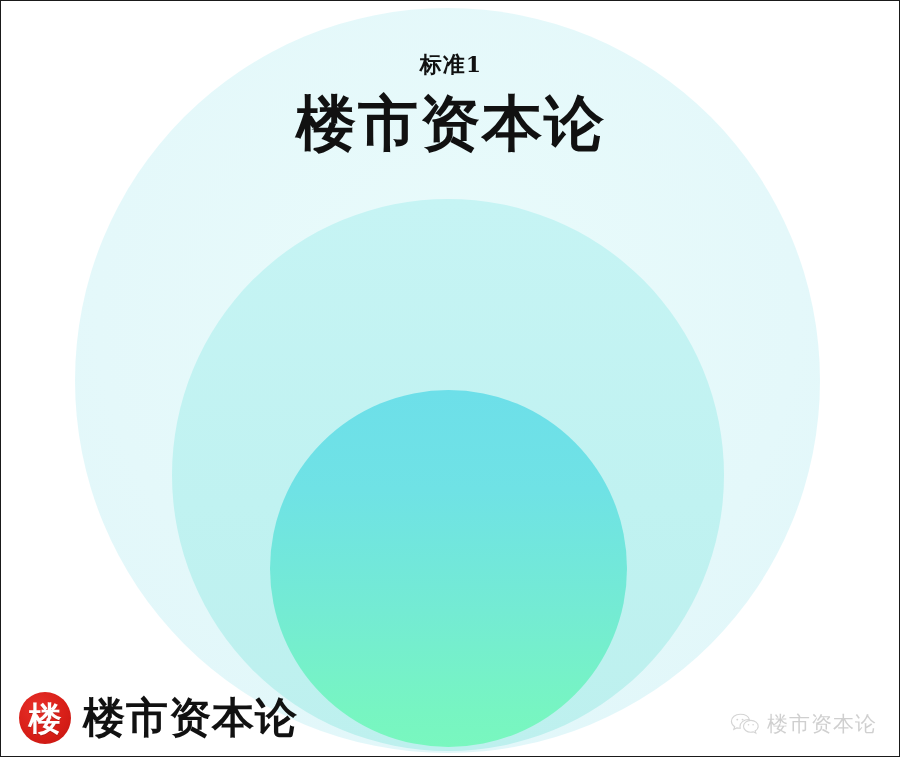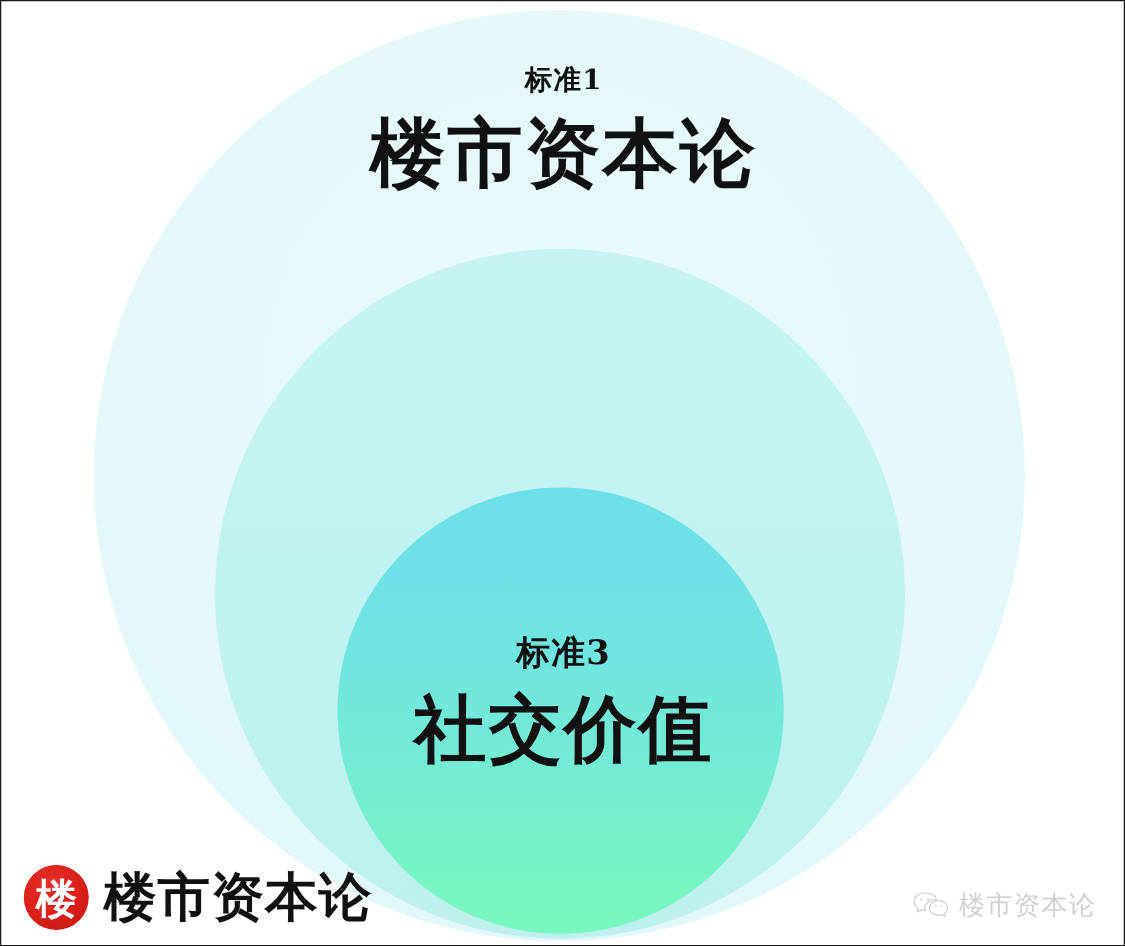--- a/index.html
+++ b/index.html
@@ -153,24 +153,20 @@
   <div class="circle" id="circle-outer"></div>
   <div class="circle" id="circle-middle"></div>
   <div class="circle" id="circle-inner"></div>
 
   <div class="band" id="band-1">
     <div class="std">标准1</div>
     <div class="phrase">楼市资本论</div>
   </div>
 
 
-  <div class="band" id="band-3">
-    <div class="std">标准3</div>
-    <div class="phrase">社交价值</div>
-  </div>
 
   <div id="brand">
     <div id="brand-mark">楼</div>
     <div id="brand-name">楼市资本论</div>
   </div>
 
   <div id="watermark">
     <svg id="watermark-icon" width="30" height="24" viewBox="0 0 30 24">
       <path d="M11.2 2.2C6.3 2.2 2.4 5.4 2.4 9.3c0 2.2 1.3 4.2 3.3 5.5l-0.9 2.6 3-1.5c0.9 0.25 1.9 0.4 2.9 0.4h0.6c-0.2-0.6-0.3-1.2-0.3-1.85 0-3.8 3.8-6.9 8.5-6.9 0.3 0 0.6 0 0.9 0.05C19.6 4.4 15.8 2.2 11.2 2.2z" fill="none" stroke="#9a9a9a" stroke-width="1.1"></path>
       <circle cx="8.3" cy="7.6" r="0.95" fill="#9a9a9a"></circle>

